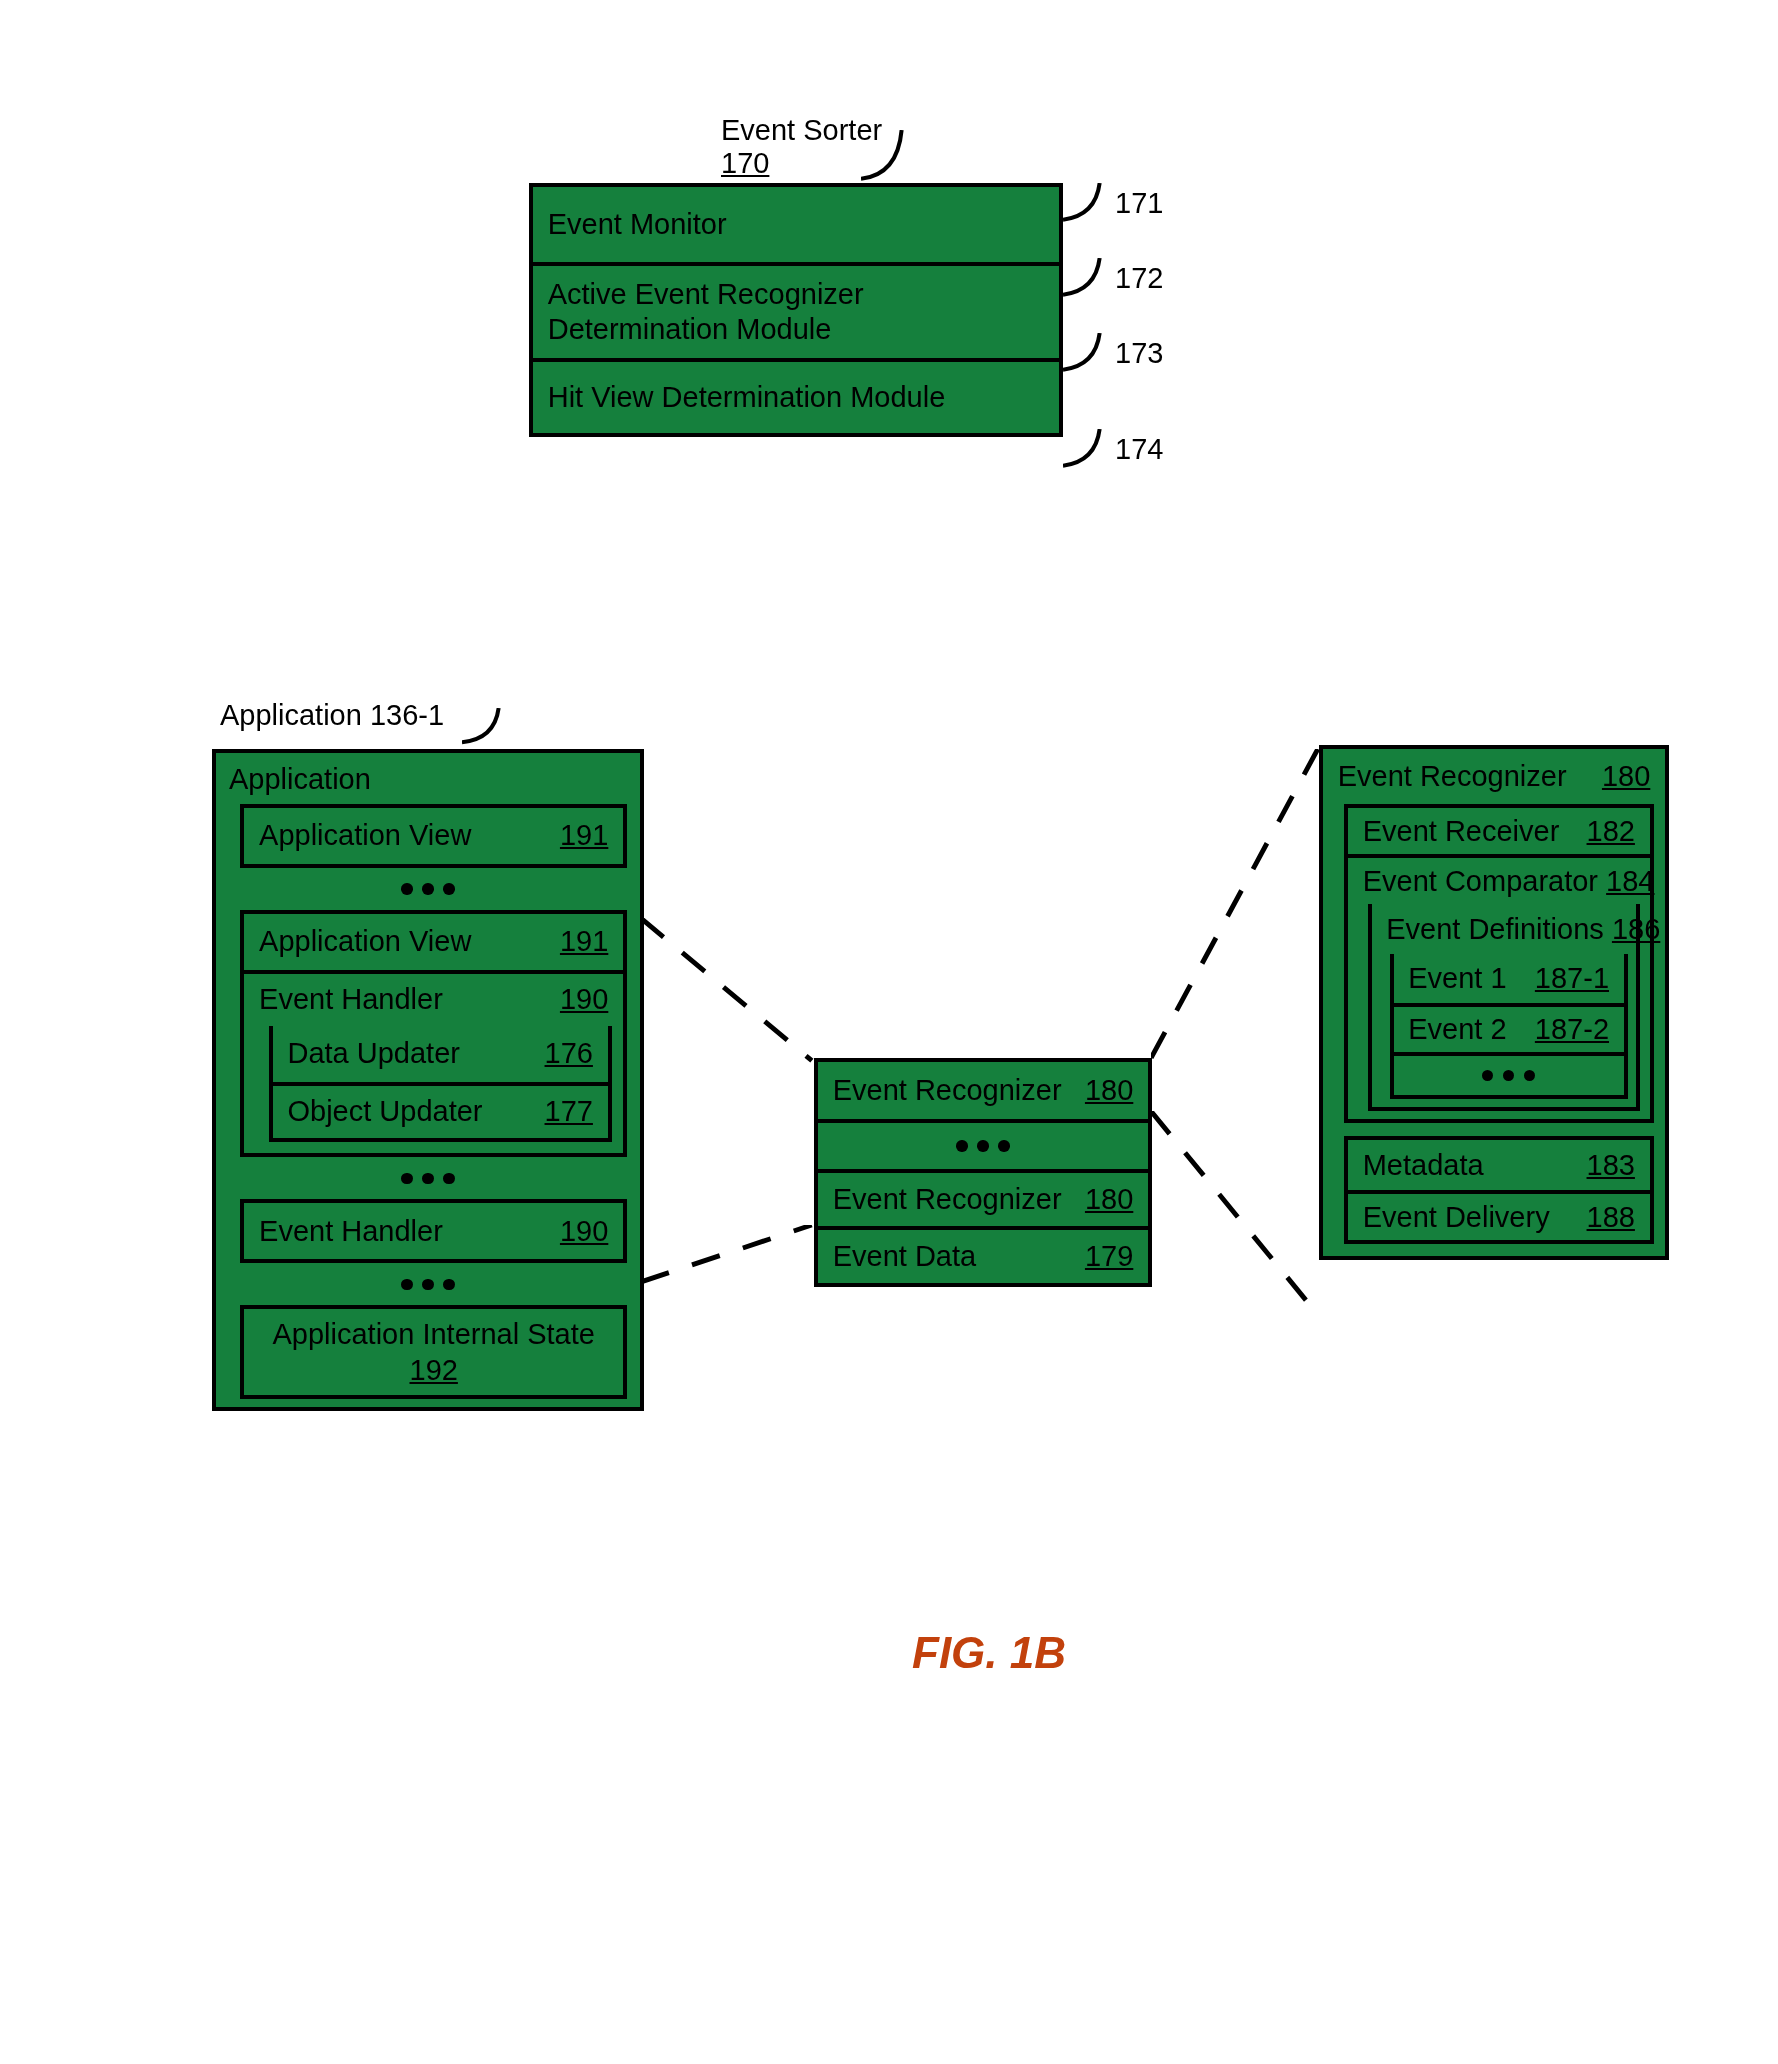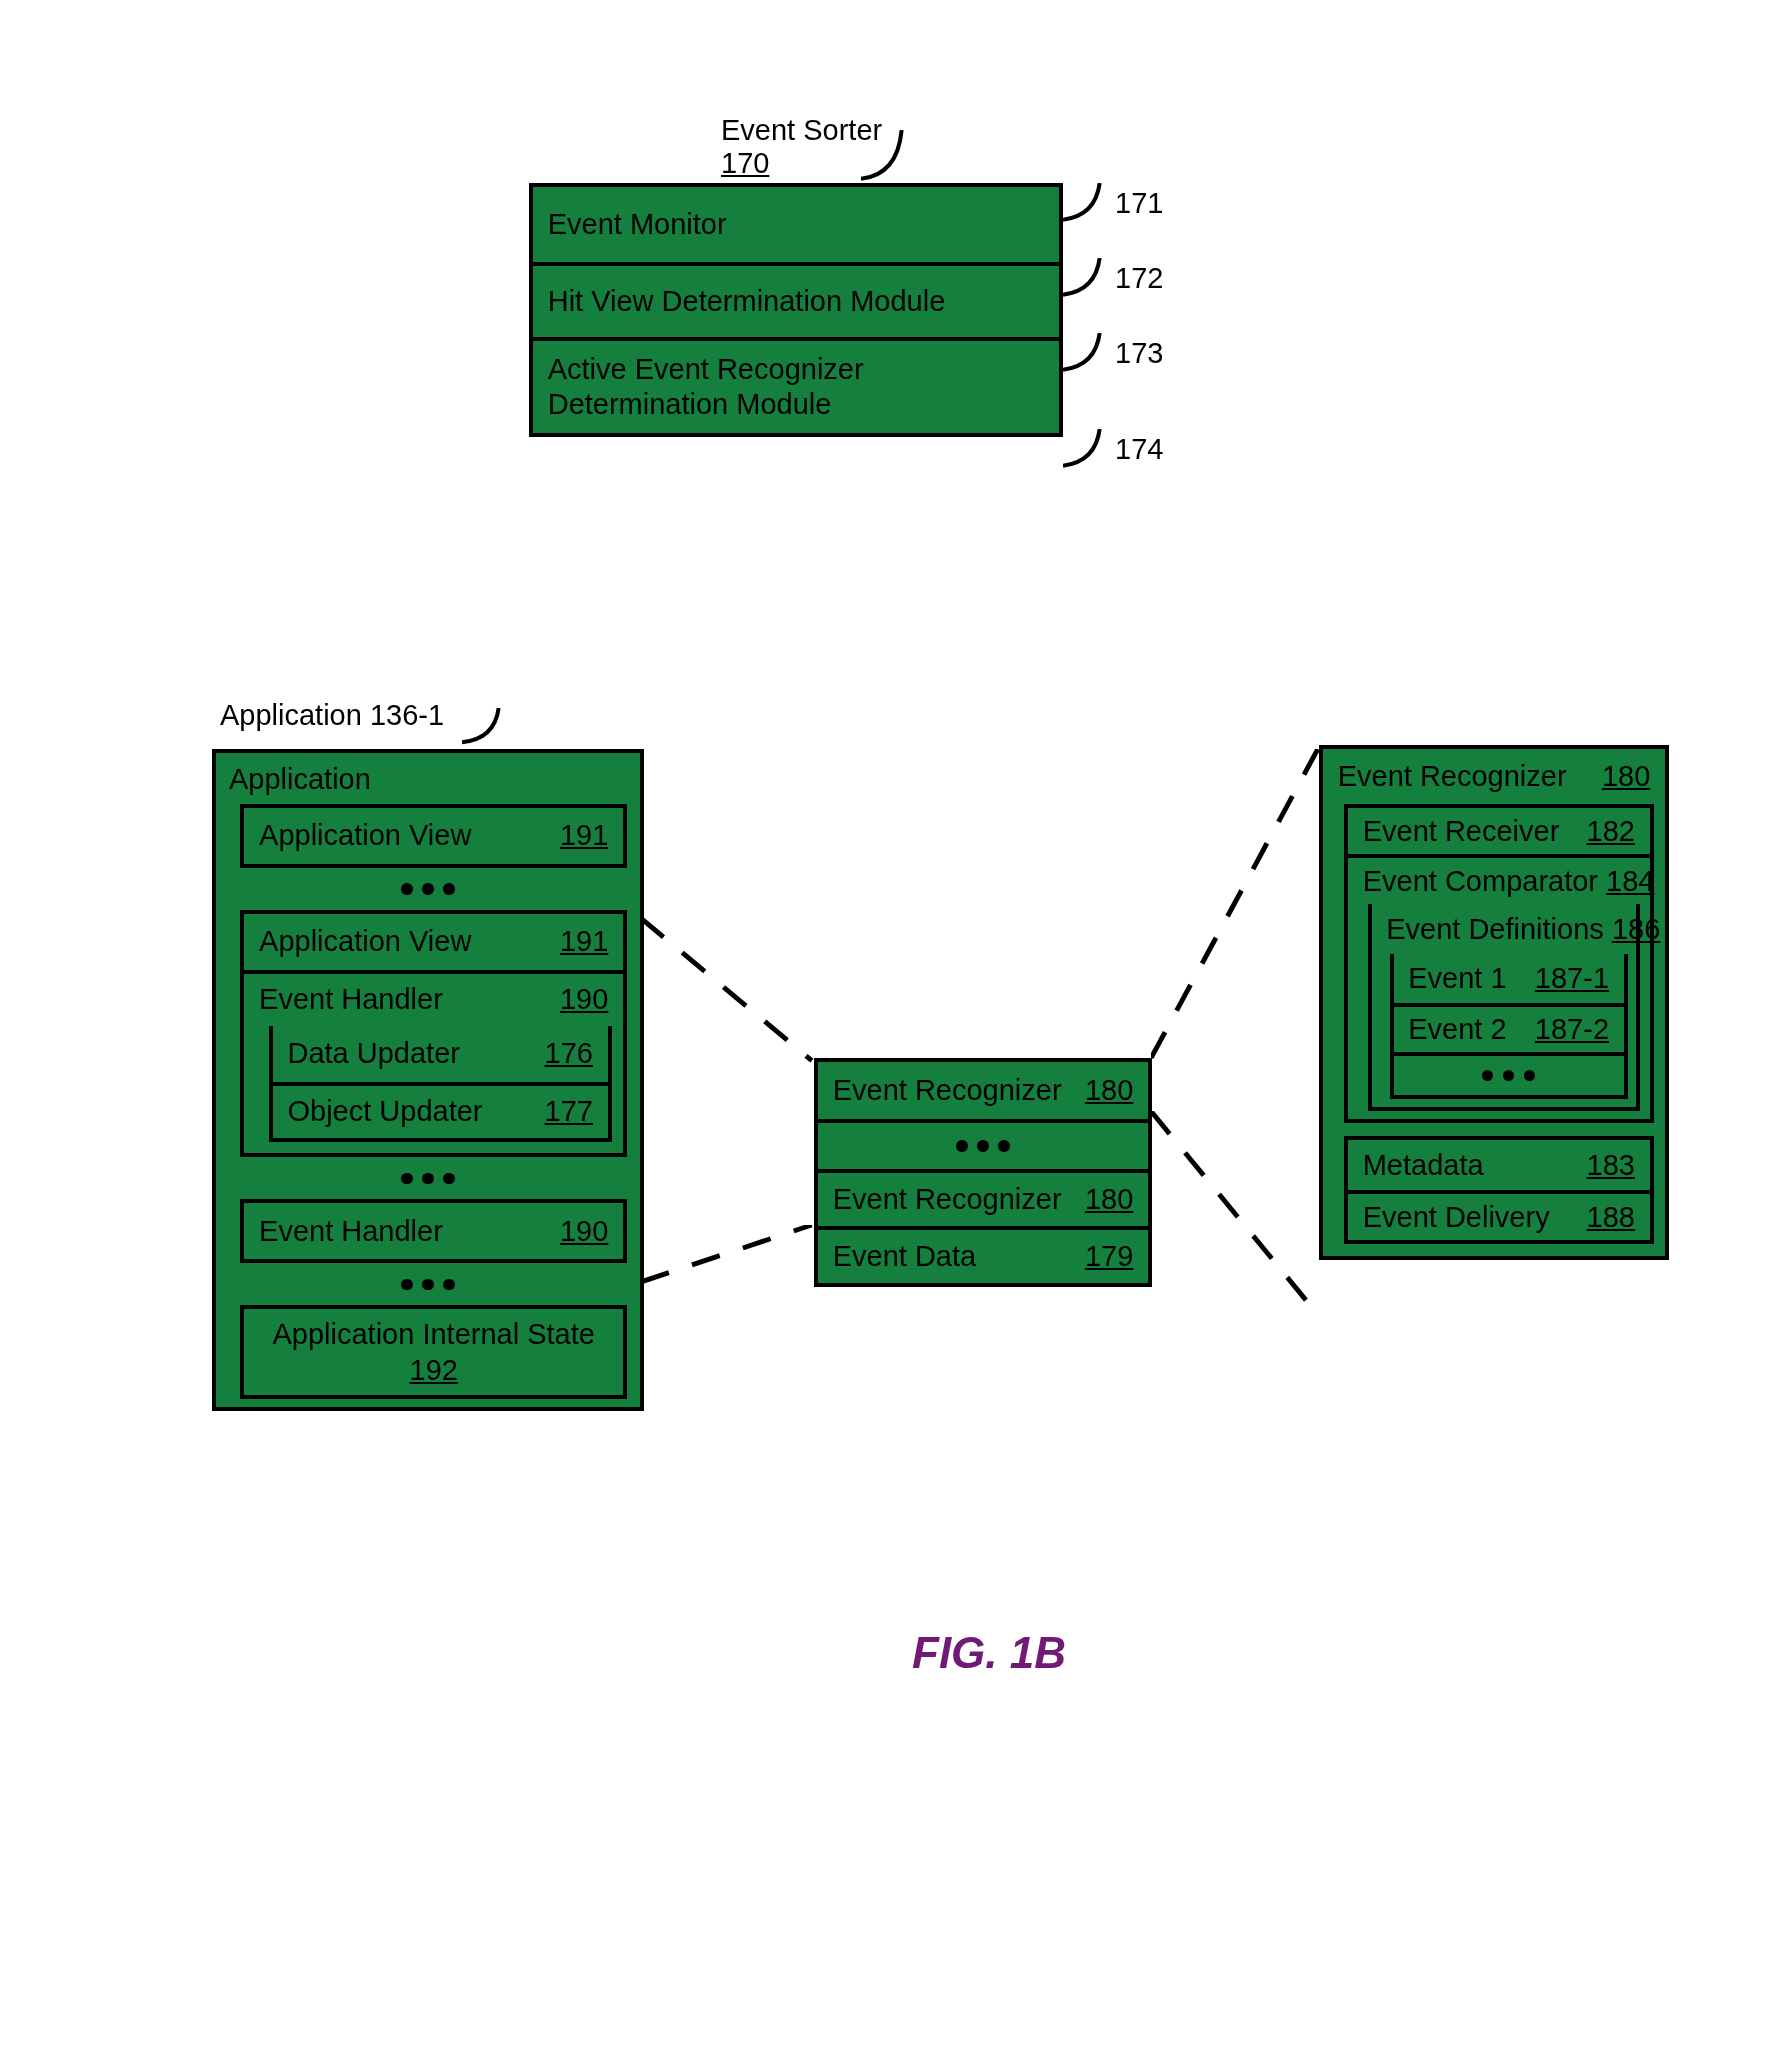--- a/index.html
+++ b/index.html
@@ -72,21 +72,21 @@
     font-size: 29px;
     color: #000;
     white-space: nowrap;
   }
   
   .fig {
     position: absolute;
     font-size: 44px;
     font-weight: 700;
     font-style: italic;
-    color: #701a75;
+    color: #c2410c;
   }
   
   .leader {
     position:absolute;
     stroke:#000;
     fill:none;
     stroke-width:5;
   }
   
   .dash {
@@ -107,25 +107,25 @@
     <span style="text-decoration:underline;">170</span>
   </div>
   <svg class="leader" style="left:861px; top:130px; width:65px; height:57px;" viewBox="0 0 80 70" width="65" height="57">
     <path d="M0,60 Q45,55 50,0"></path>
   </svg>
 
   <div class="box" style="left:529px; top:183px; width:534px;">
     <div class="row" style="height:75px;">
       <span class="label">Event Monitor</span>
     </div>
+    <div class="row" style="height:96px; line-height:1.2; display:flex; align-items:center;">
+      <span class="label" style="white-space:normal;">Active Event Recognizer Determination Module</span>
+    </div>
     <div class="row" style="height:75px;">
       <span class="label">Hit View Determination Module</span>
-    </div>
-    <div class="row" style="height:96px; line-height:1.2; display:flex; align-items:center;">
-      <span class="label" style="white-space:normal;">Active Event Recognizer Determination Module</span>
     </div>
   </div>
 
   <svg class="leader" style="left:1063px; top:183px; width:57px; height:49px;" viewBox="0 0 70 60" width="57" height="49">
       <path d="M0,45 Q40,40 45,0"></path>
     </svg>
   <div class="ext-label" style="left:1115px; top:187px;">171</div>
   <svg class="leader" style="left:1063px; top:258px; width:57px; height:49px;" viewBox="0 0 70 60" width="57" height="49">
       <path d="M0,45 Q40,40 45,0"></path>
     </svg>

